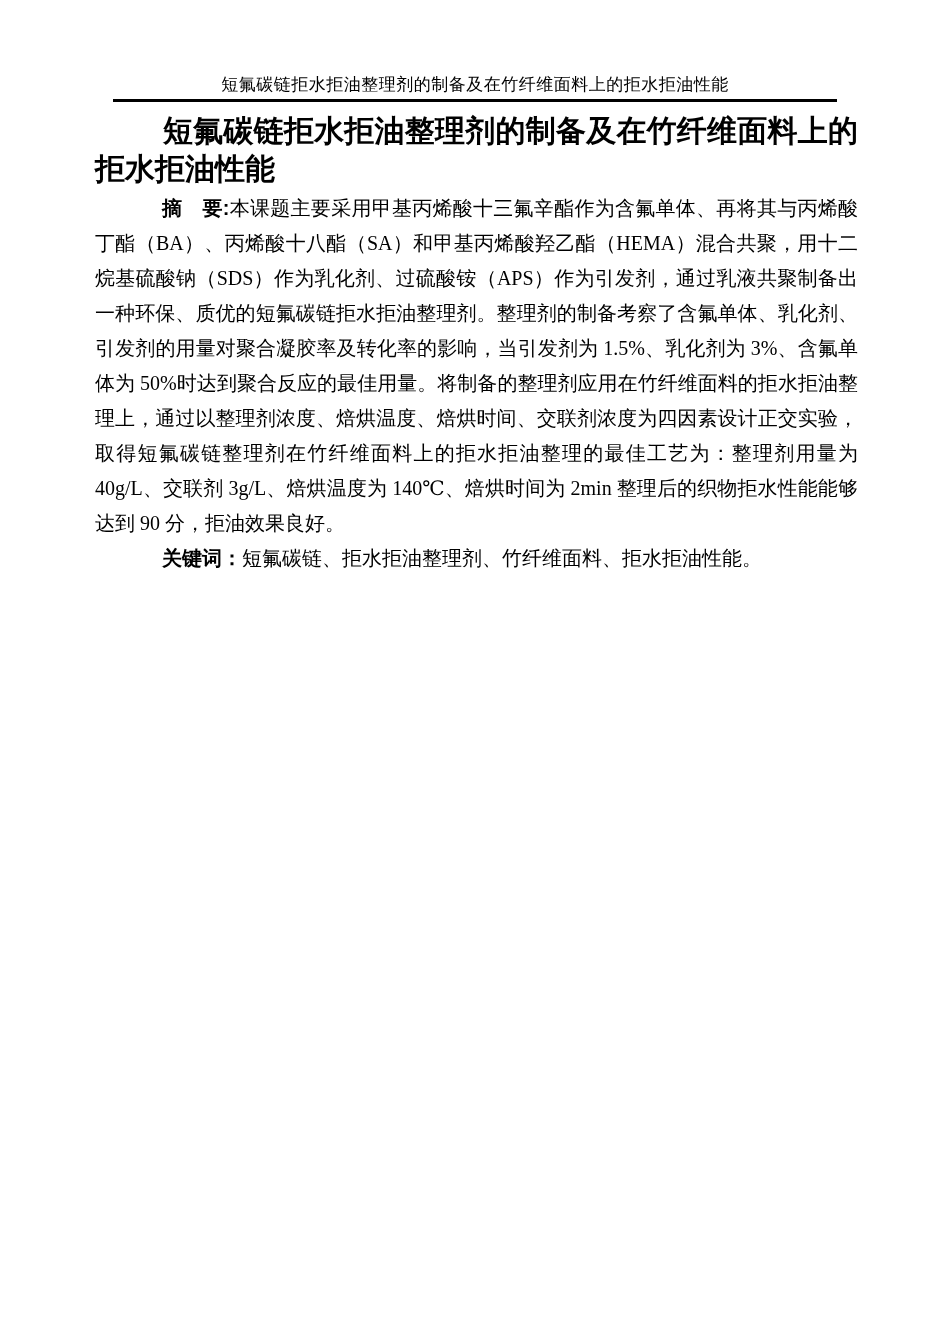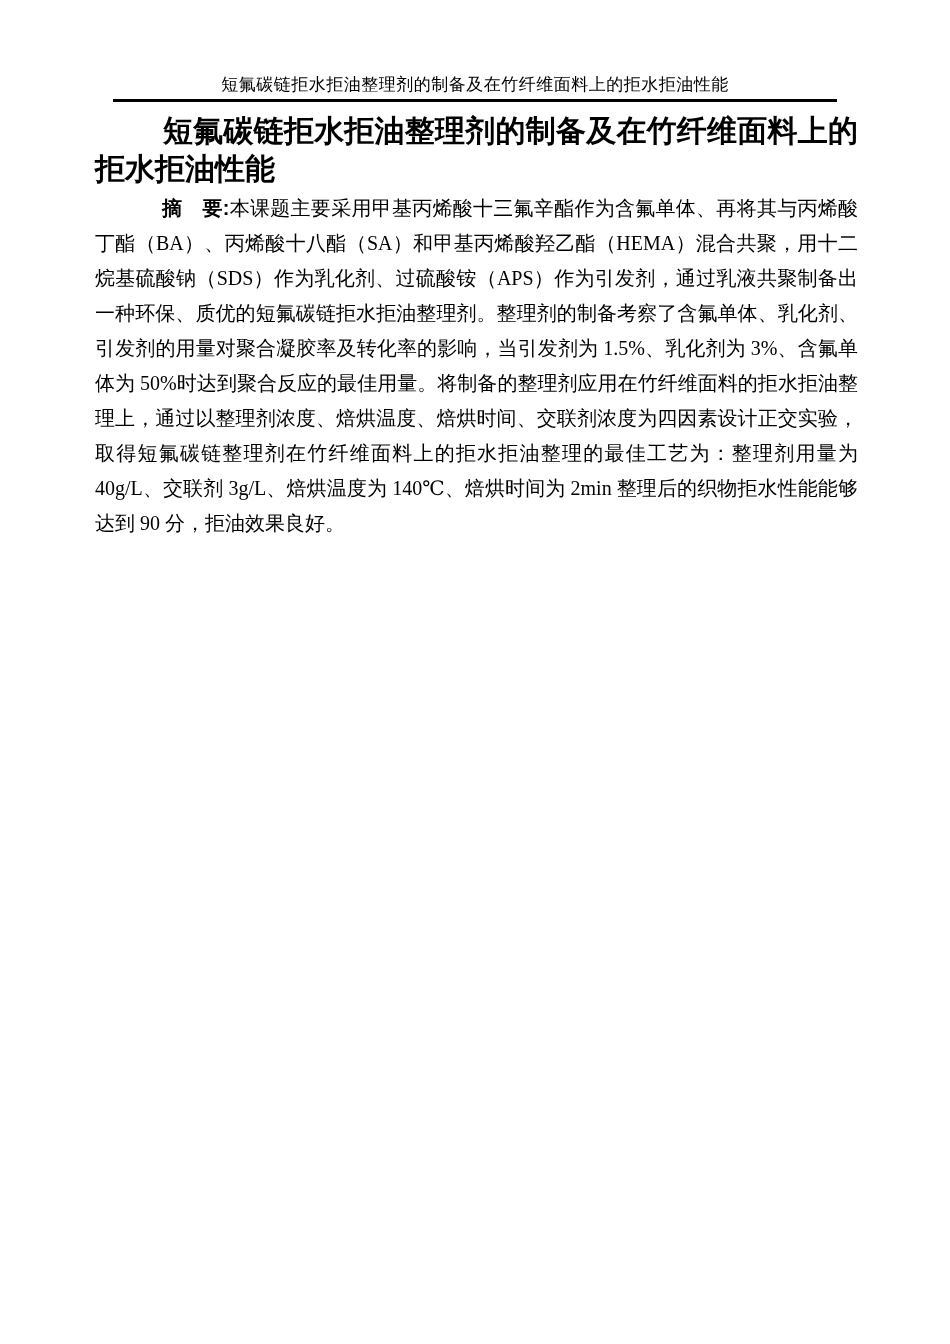--- a/index.html
+++ b/index.html
@@ -93,16 +93,17 @@
 <div class="page">
 
   <div class="running-header">短氟碳链拒水拒油整理剂的制备及在竹纤维面料上的拒水拒油性能</div>
 
   <div class="header-rule"></div>
 
   <h1 class="doc-title">短氟碳链拒水拒油整理剂的制备及在竹纤维面料上的拒水拒油性能</h1>
 
   <p class="abstract-para"><span class="inline-label">摘　要:</span><span>本课题主要采用甲基丙烯酸十三氟辛酯作为含氟单体、再将其与丙烯酸丁酯（BA）、丙烯酸十八酯（SA）和甲基丙烯酸羟乙酯（HEMA）混合共聚，用十二烷基硫酸钠（SDS）作为乳化剂、过硫酸铵（APS）作为引发剂，通过乳液共聚制备出一种环保、质优的短氟碳链拒水拒油整理剂。整理剂的制备考察了含氟单体、乳化剂、引发剂的用量对聚合凝胶率及转化率的影响，当引发剂为 1.5%、乳化剂为 3%、含氟单体为 50%时达到聚合反应的最佳用量。将制备的整理剂应用在竹纤维面料的拒水拒油整理上，通过以整理剂浓度、焙烘温度、焙烘时间、交联剂浓度为四因素设计正交实验，取得短氟碳链整理剂在竹纤维面料上的拒水拒油整理的最佳工艺为：整理剂用量为 40g/L、交联剂 3g/L、焙烘温度为 140℃、焙烘时间为 2min 整理后的织物拒水性能能够达到 90 分，拒油效果良好。</span></p>
 
+  <p class="keywords-para"><span class="inline-label">关键词：</span><span>短氟碳链、拒水拒油整理剂、竹纤维面料、拒水拒油性能。</span></p>
 
   <div class="page-number">I</div>
 
 </div>
 
 </body></html>

